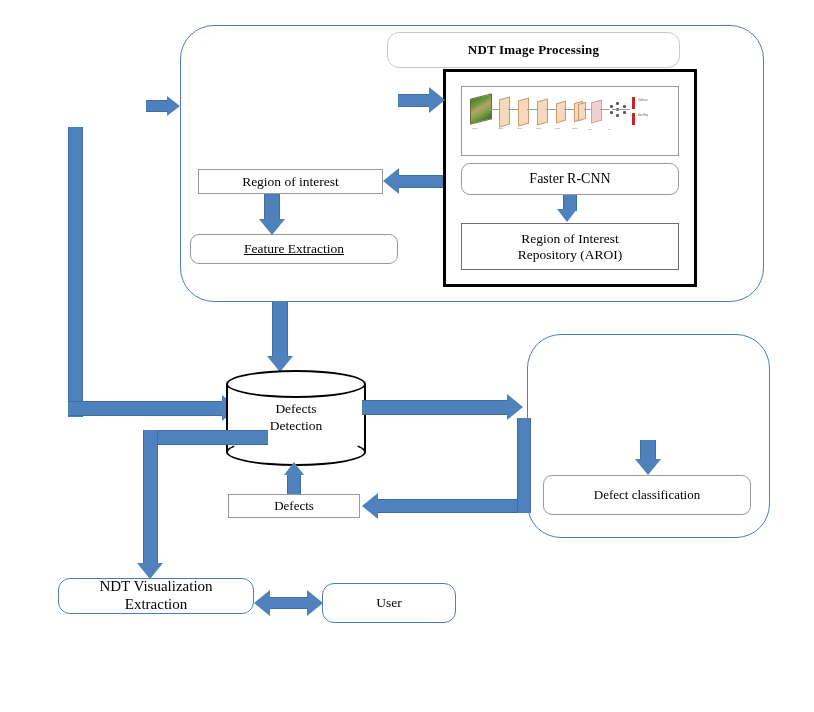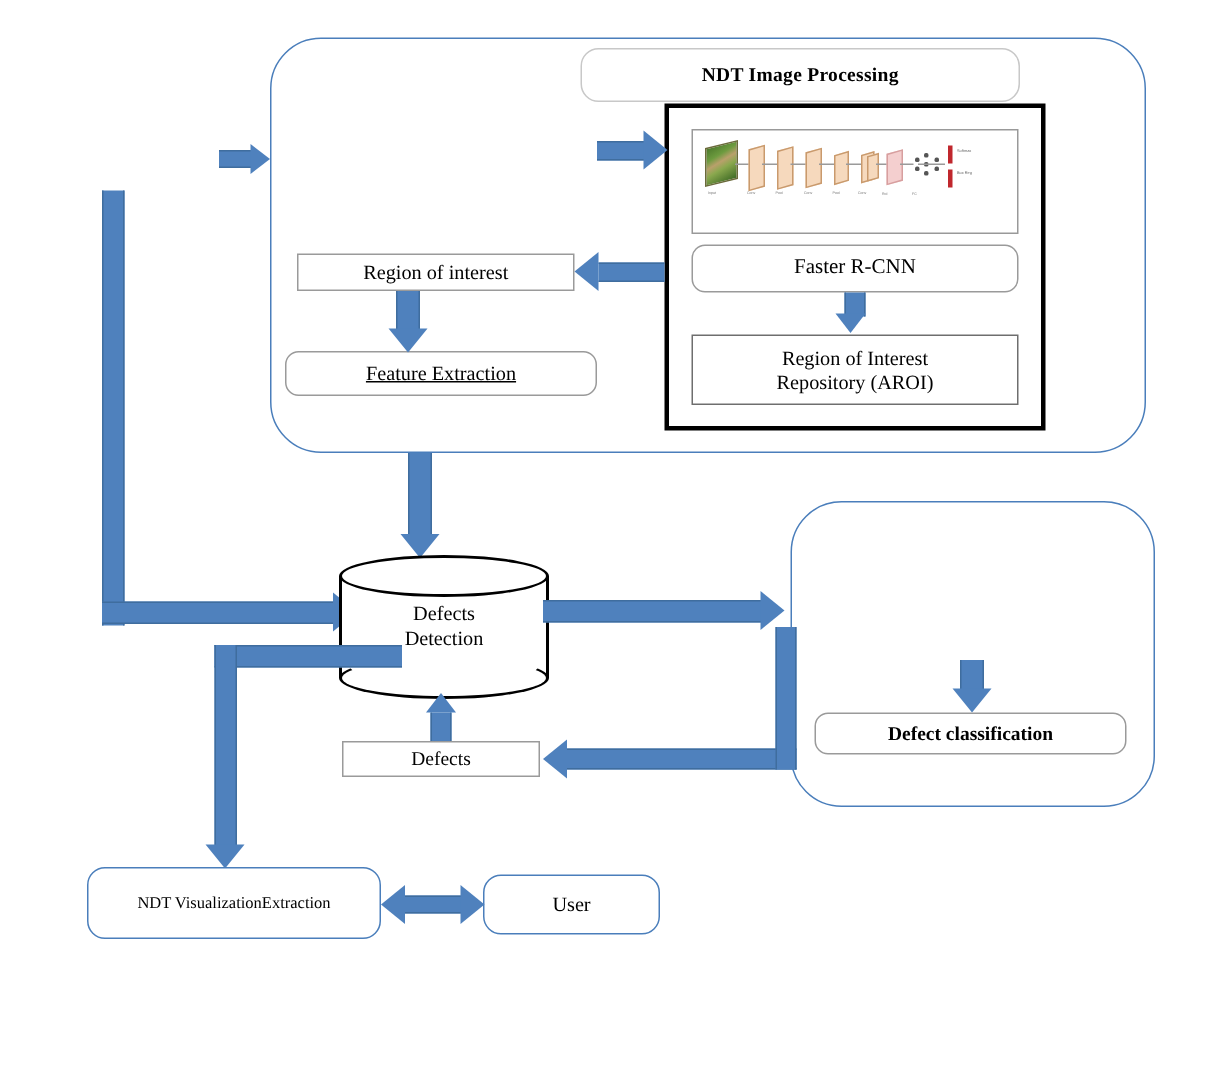--- a/index.html
+++ b/index.html
@@ -219,36 +219,36 @@
 
   <div class="group" style="left:527px;top:334px;width:243px;height:204px;"></div>
 
 
 
   <div class="conn">
     <div class="bar-v" style="left:640px;top:440px;width:16px;height:20px;"></div>
     <div class="head head-d" style="left:635px;top:459px;"></div>
   </div>
 
-  <div class="node round" style="left:543px;top:475px;width:208px;height:28px;font-size:13px;font-weight:bold;">Defect classification</div>
+  <div class="node round" style="left:543px;top:475px;width:208px;height:40px;font-size:13px;">Defect classification</div>
 
   <div class="conn">
     <div class="bar-h" style="left:378px;top:499px;width:153px;height:14px;"></div>
     <div class="bar-v" style="left:517px;top:418px;width:14px;height:95px;"></div>
     <div class="head head-l" style="left:362px;top:493px;"></div>
   </div>
 
   <div class="node rect" style="left:228px;top:494px;width:132px;height:24px;font-size:13px;">Defects</div>
 
-  <div class="node round-blue" style="left:58px;top:578px;width:196px;height:48px;font-size:11px;flex-direction:row;">
+  <div class="node round-blue" style="left:58px;top:578px;width:196px;height:36px;font-size:15px;flex-direction:column;">
     <span>NDT Visualization</span>
     <span>Extraction</span>
   </div>
 
-  <div class="node round-blue" style="left:322px;top:583px;width:118px;height:40px;font-size:13.5px;">User</div>
+  <div class="node round-blue" style="left:322px;top:583px;width:134px;height:40px;font-size:13.5px;">User</div>
 
   <div class="conn">
     <div class="bar-h" style="left:270px;top:597px;width:38px;height:12px;"></div>
     <div class="head head-l" style="left:254px;top:590px;"></div>
     <div class="head head-r" style="left:307px;top:590px;"></div>
   </div>
 
 </div>
 
 </body></html>

